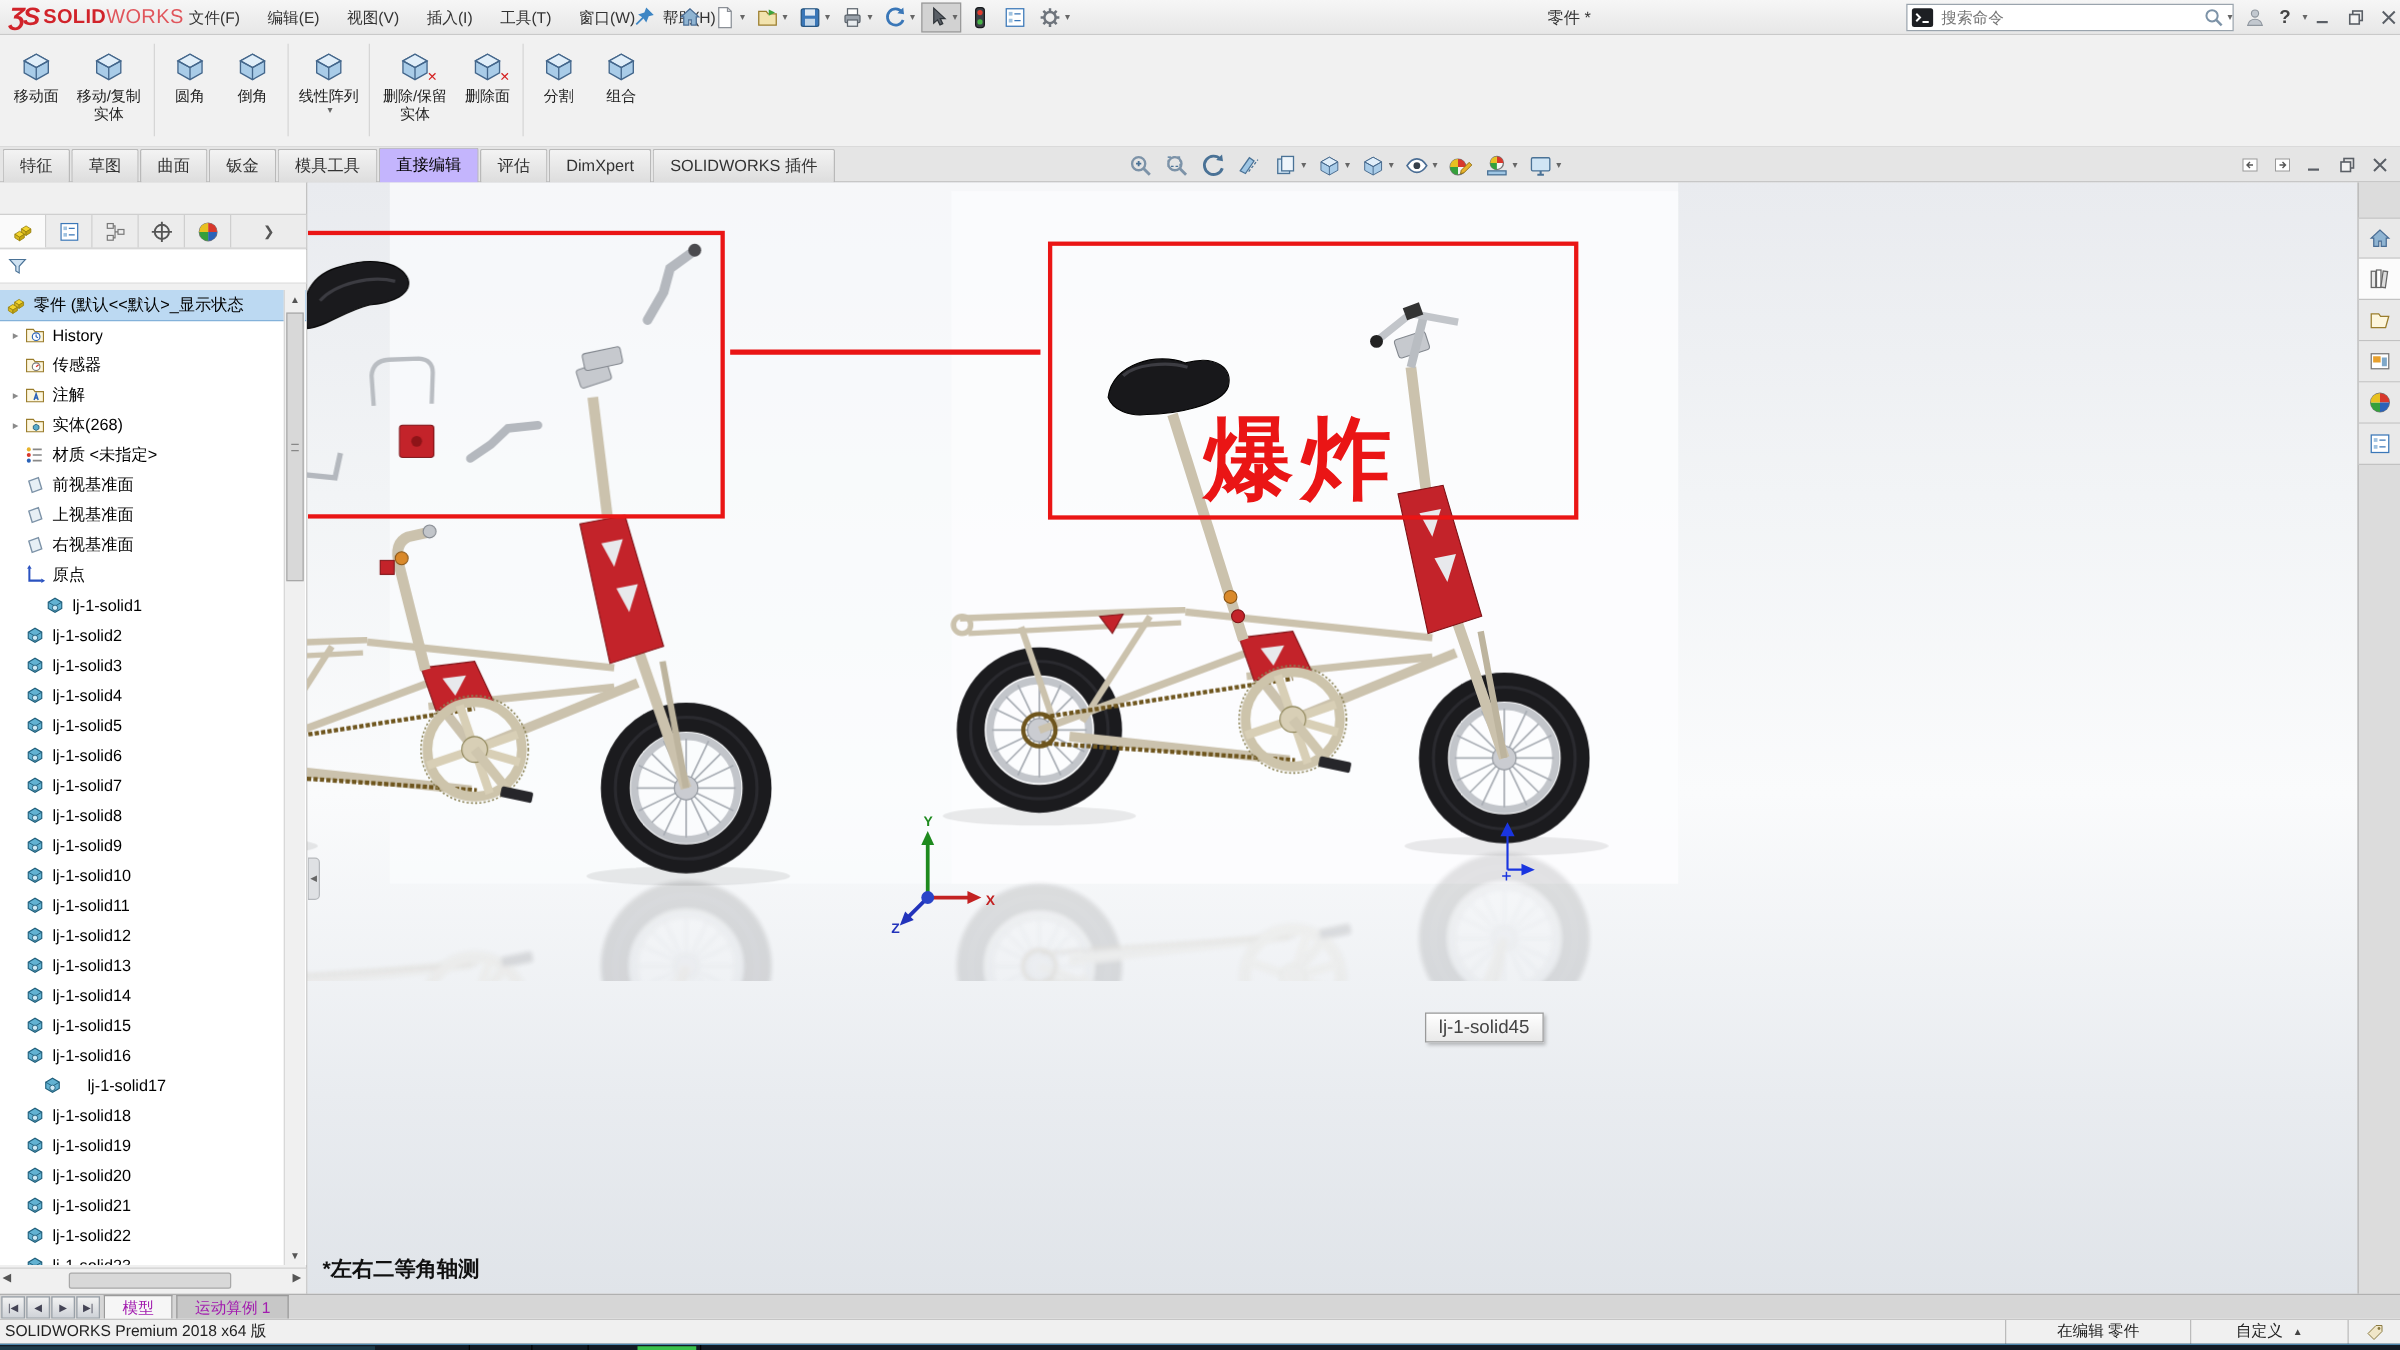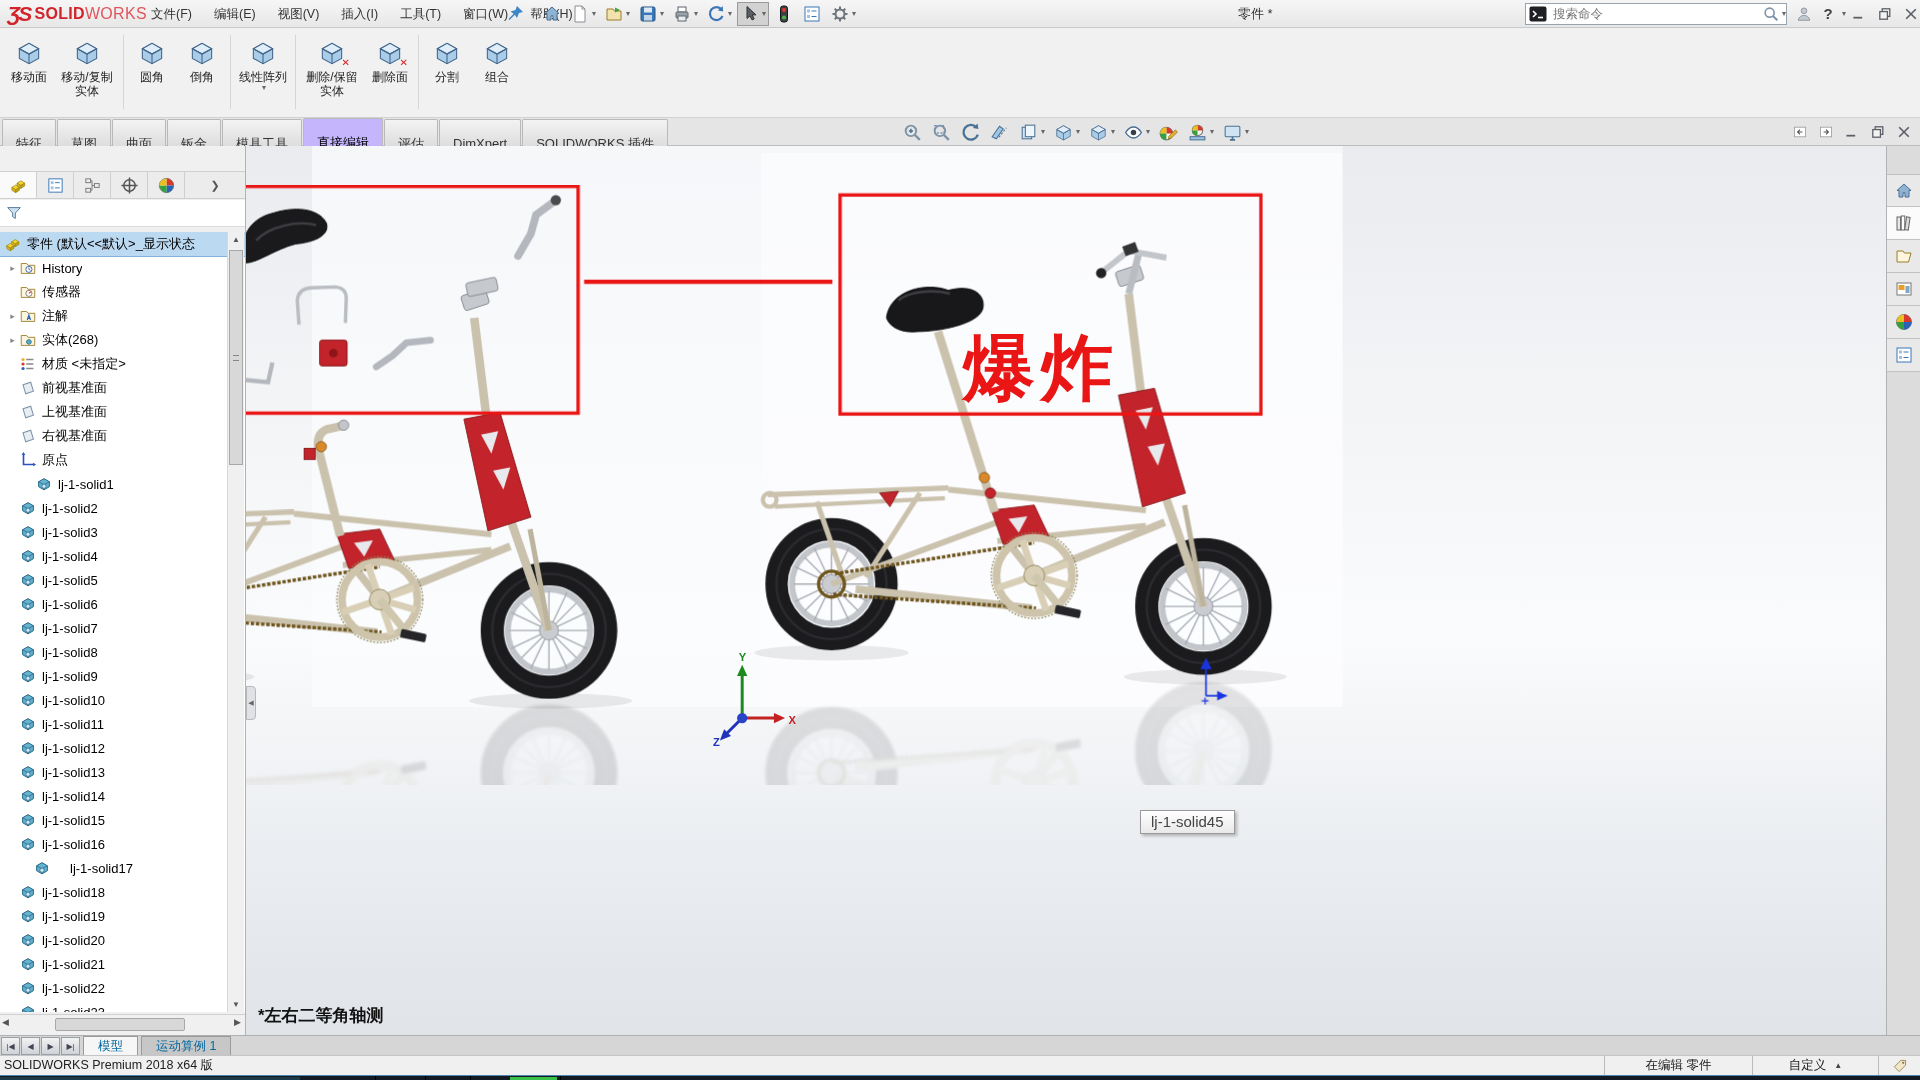--- a/index.html
+++ b/index.html
@@ -42,21 +42,21 @@
     padding:2px 4px;font-size:12px;color:#222;line-height:14px;text-align:center;border:1px solid transparent;}
   .rb .ic{width:30px;height:30px;margin-bottom:2px;position:relative;}
   .rb .badge{position:absolute;right:-3px;bottom:-2px;font-size:10px;font-weight:bold;color:#d42020;}
   .rb-label{max-width:58px;}
   .rb-sep{width:1px;height:74px;background:#d6d6d6;margin:0 3px;flex:0 0 1px;}
 
   
   .tabsrow{position:absolute;left:0;top:118px;width:1920px;height:28px;background:#e5e5e5;
     border-bottom:1px solid #bdbdbd;}
   .ctabs{position:absolute;left:2px;top:0;height:28px;display:flex;align-items:flex-end;}
-  .ctab{height:27px;line-height:26px;padding:11px 13px;font-size:13px;color:#333;
+  .ctab{height:27px;line-height:26px;padding:0 13px;font-size:13px;color:#333;
     background:linear-gradient(#f3f3f3,#dddddd);border:1px solid #b9b9b9;border-bottom:none;
     margin-right:1px;border-radius:2px 2px 0 0;}
   .ctab.active{background:#c4b5fd;color:#000;height:28px;}
   .headsup{position:absolute;left:898px;top:1px;height:26px;display:flex;align-items:center;}
   .hu-btn{height:24px;display:flex;align-items:center;padding:0 3px;margin:0 1px;}
   .hu-ic{width:21px;height:21px;}
   .docwin-ctl{position:absolute;left:1786px;top:2px;height:24px;display:flex;align-items:center;}
   .docwin-ctl>span{width:24px;height:22px;padding:3px;margin-left:2px;}
 
   
@@ -116,21 +116,21 @@
   .ticell .icsq{width:20px;height:20px;}
   .tpane-stack{position:absolute;top:28px;left:0;}
 
   
   .btabs{position:absolute;left:0;top:1035px;width:1920px;height:20px;background:#d6d6d6;
     border-top:1px solid #b0b0b0;display:flex;align-items:stretch;font-size:12.5px;}
   .navbtn{width:19px;margin:1px 0 0 1px;border:1px solid #98a0a8;
     background:linear-gradient(#f2f2f2,#cfd3d8);color:#445;font-size:8px;
     display:flex;align-items:center;justify-content:center;}
   .btab{padding:0 14px;display:flex;align-items:center;border:1px solid #9a9a9a;border-bottom:none;
-    margin-left:3px;background:#c7c7c7;color:#0369a1;}
+    margin-left:3px;background:#c7c7c7;color:#a21caf;}
   .btab.active{background:#f6f6f6;}
 
   
   .sbar{position:absolute;left:0;top:1055px;width:1920px;height:20px;background:#f0f0f0;
     border-top:1px solid #c5c5c5;display:flex;align-items:center;font-size:12.5px;color:#222;}
   .sbar .sleft{padding-left:4px;flex:0 0 auto;}
   .sbar .sfill{flex:1;}
   .sseg{border-left:1px solid #bbb;height:20px;display:flex;align-items:center;justify-content:center;}
   .seg-edit{width:148px;}
   .seg-custom{width:126px;}

